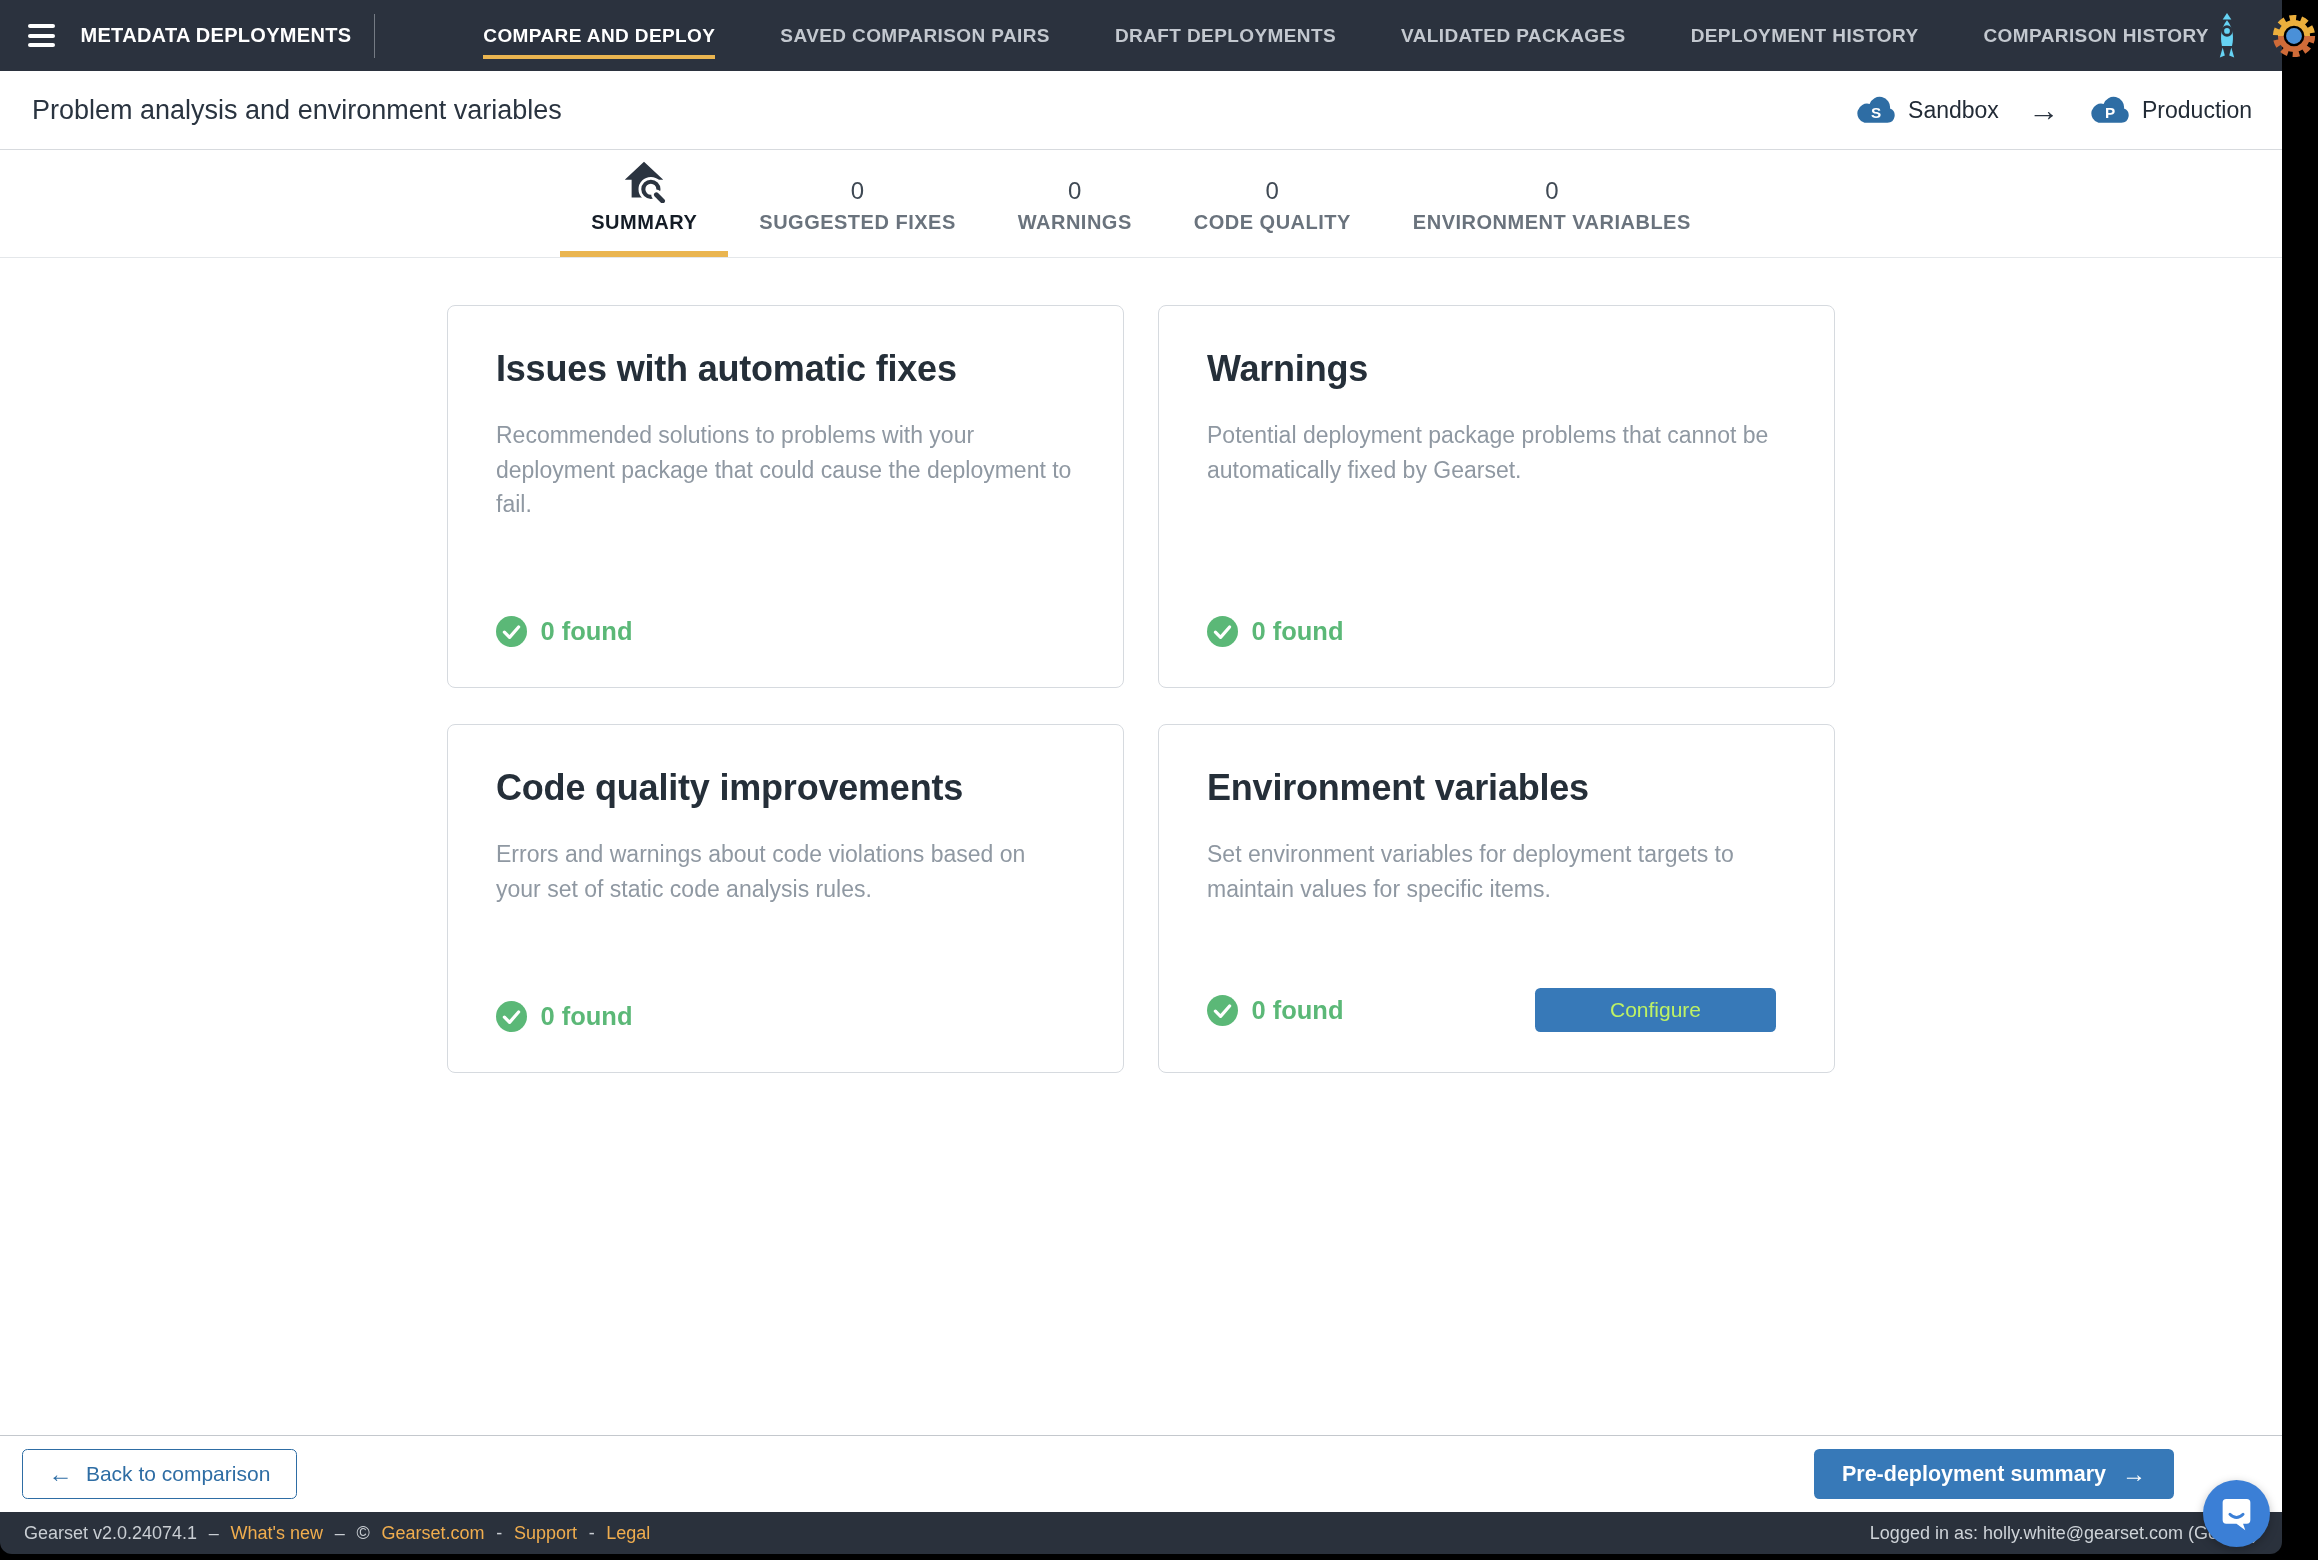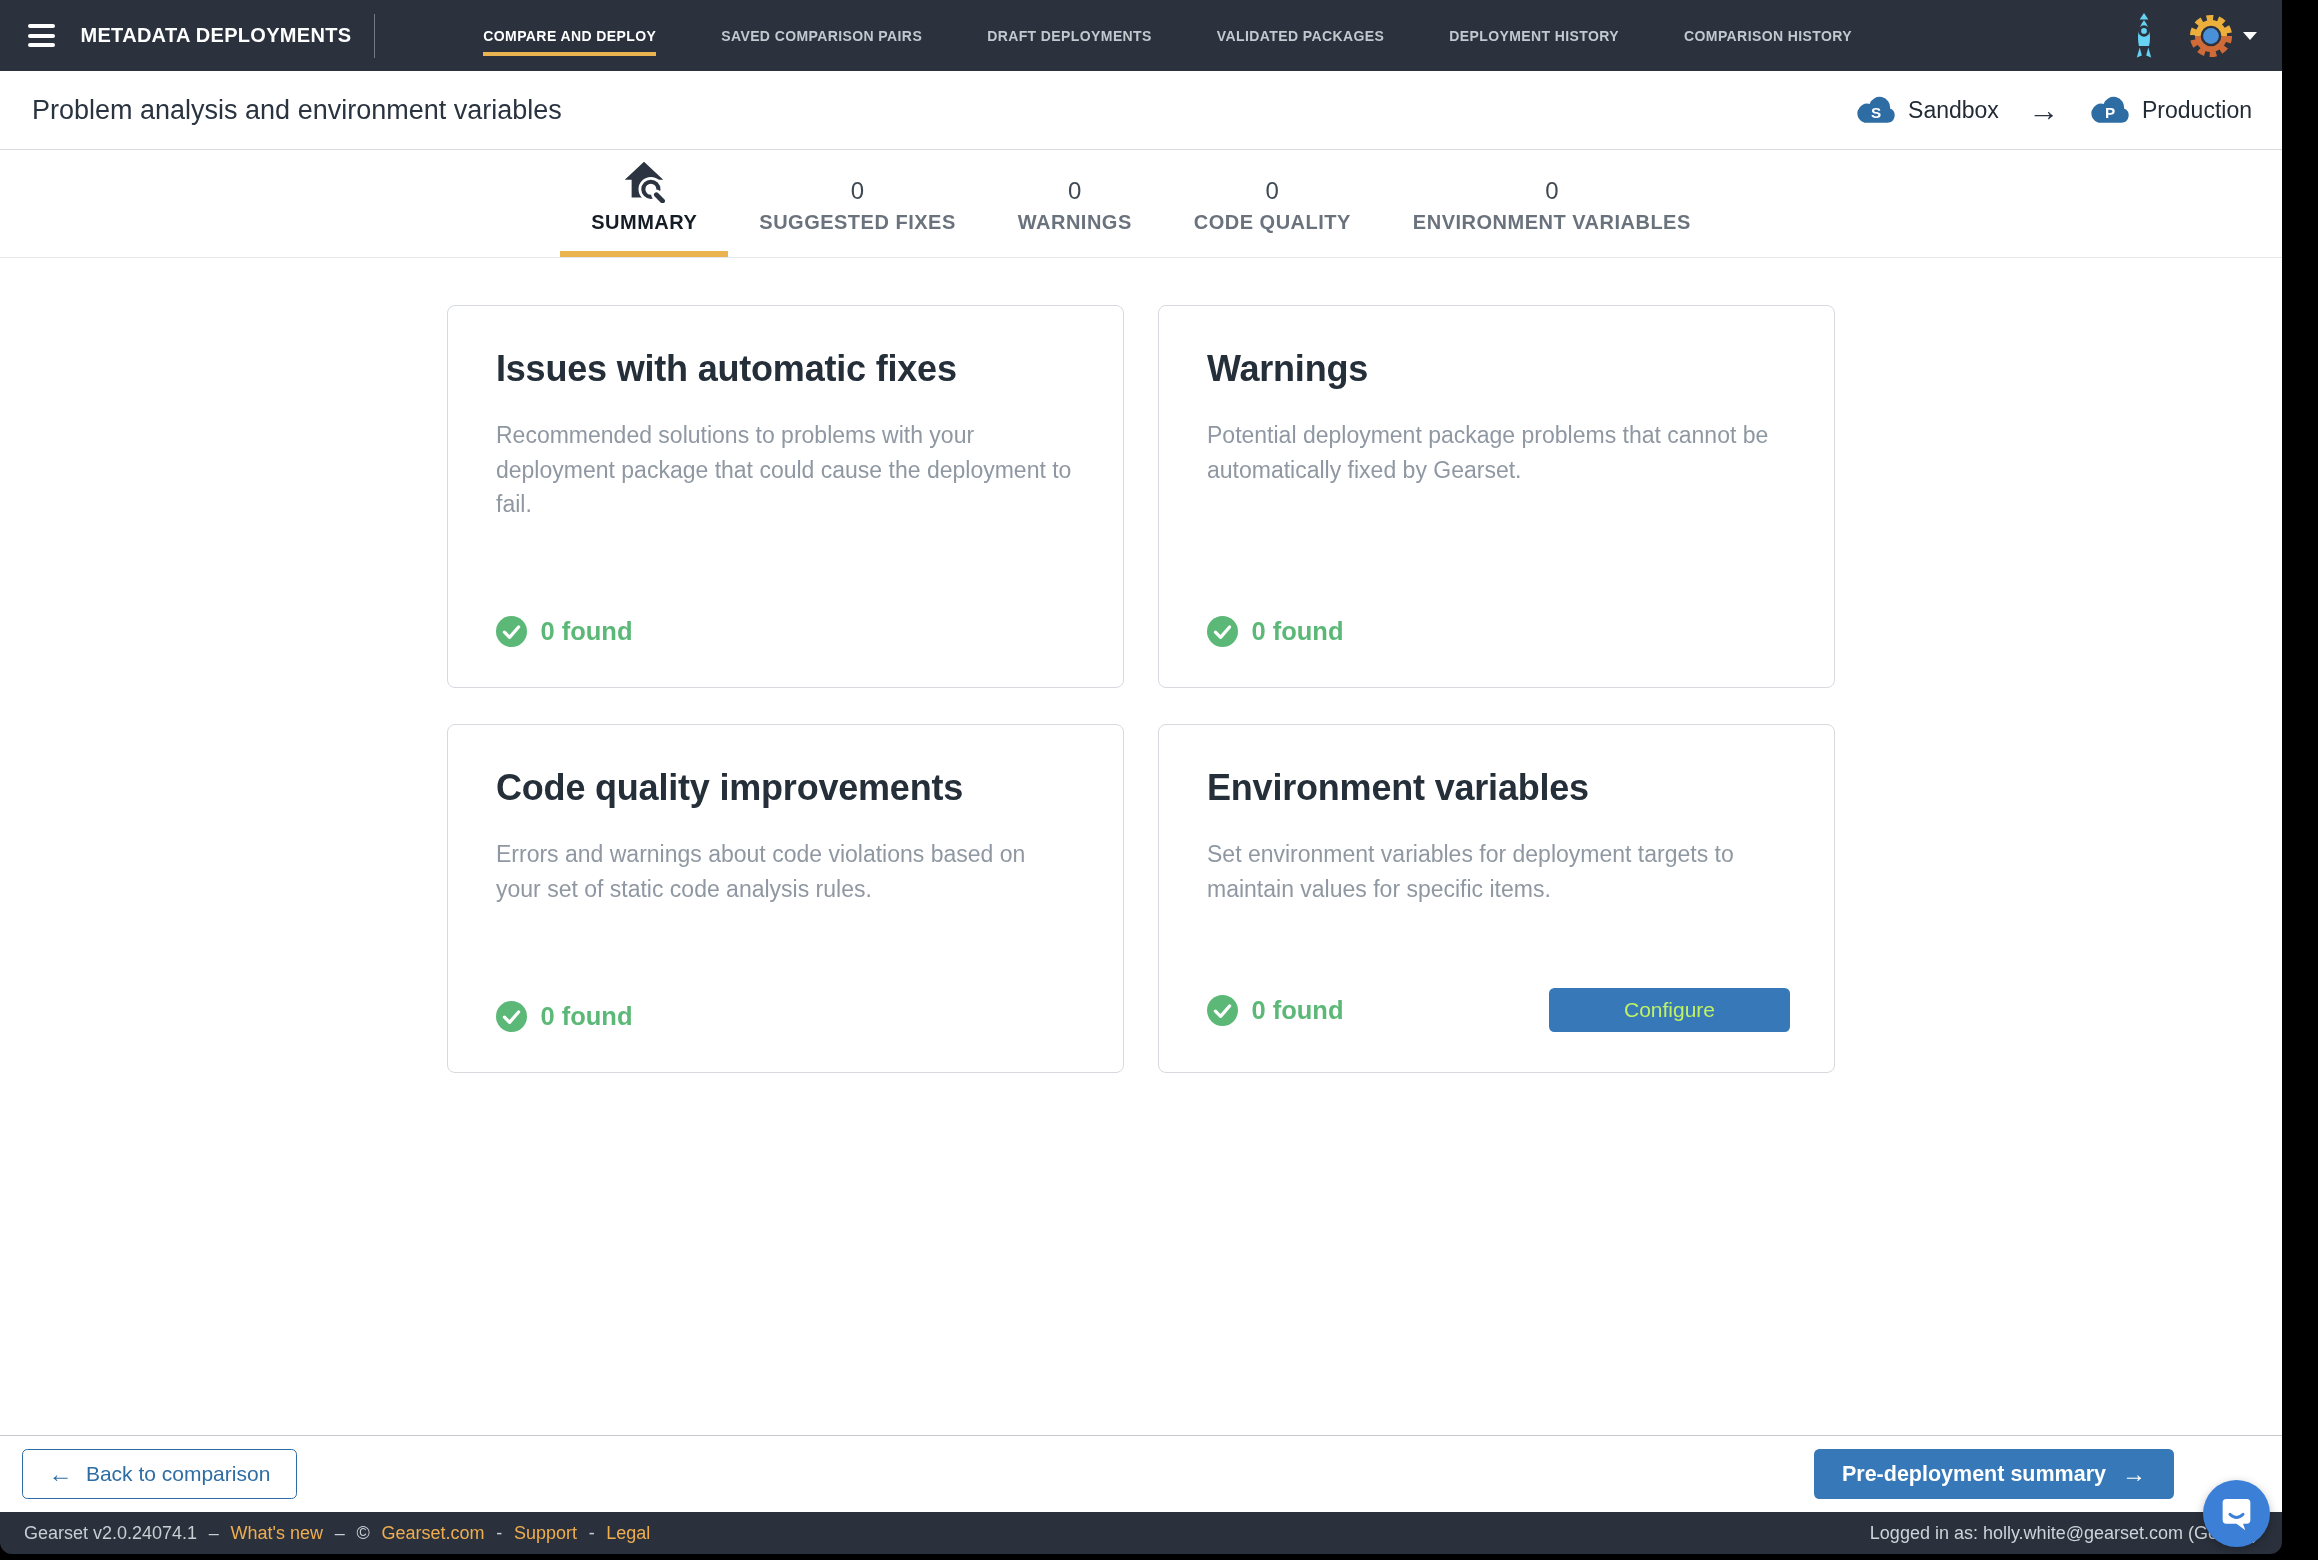--- a/index.html
+++ b/index.html
@@ -19,21 +19,21 @@
   .app{width:2282px;height:1561px;position:relative;background:#000;display:flex;flex-direction:column;}
 
   
   .nav{height:71px;background:var(--nav-bg,#2b323e);display:flex;align-items:center;flex:0 0 auto;color:#fff;}
   .nav-left{display:flex;align-items:center;width:374px;flex:0 0 auto;padding-left:28px;}
   .hamburger{width:27px;height:23px;display:flex;flex-direction:column;justify-content:space-between;cursor:pointer;flex:0 0 auto;}
   .hamburger span{display:block;height:4px;border-radius:2px;background:#fff;}
   .brand{margin-left:25.5px;font-size:20px;font-weight:700;letter-spacing:0.3px;white-space:nowrap;}
   .nav-divider{width:1.3px;height:44px;background:#757b84;flex:0 0 auto;}
   .nav-menu{display:flex;align-items:center;margin-left:108px;gap:65px;flex:1 1 auto;}
-  .nav-item{font-size:14px;font-weight:600;letter-spacing:0.4px;color:#c3c8cf;white-space:nowrap;cursor:pointer;text-align:center;}
+  .nav-item{font-size:19px;font-weight:600;letter-spacing:0.4px;color:#c3c8cf;white-space:nowrap;cursor:pointer;text-align:center;}
   .nav-item.active{color:#fff;font-weight:700;border-bottom:4.7px solid var(--accent-yellow,#eab550);padding-bottom:8px;margin-bottom:-12.8px;}
   .nav-right{display:flex;align-items:center;gap:27px;padding-right:25.5px;flex:0 0 auto;}
   .rocket{width:36px;height:46px;cursor:pointer;}
   .account{display:flex;align-items:center;gap:9.4px;cursor:pointer;}
   .avatar{width:44px;height:44px;}
   .caret{width:0;height:0;border-left:7.4px solid transparent;border-right:7.4px solid transparent;border-top:8.7px solid #fff;}
 
   
   .page-header{height:79px;background:#fff;border-bottom:1.3px solid #d7dade;display:flex;align-items:center;justify-content:space-between;padding:0 30px 0 32px;flex:0 0 auto;}
   .page-title{font-size:27px;font-weight:500;color:#2a3440;}
@@ -51,21 +51,21 @@
   .tab.active .tab-label{color:#141c26;}
   .tab.active .tab-underline{position:absolute;left:0;right:0;bottom:0;height:6px;background:var(--accent-yellow,#eab550);}
   .summary-icon{width:44px;height:44px;}
 
   
   .content{flex:1 1 auto;background:#fff;overflow:hidden;}
   .cards{display:grid;grid-template-columns:repeat(2,677px);grid-template-rows:383px 349px;column-gap:34px;row-gap:36px;justify-content:center;margin-top:47px;}
   .card{border:1.3px solid #d6dadf;border-radius:8px;background:#fff;position:relative;padding:42px 48px;}
   .card-title{font-size:36px;font-weight:600;color:#252f39;letter-spacing:-0.2px;}
   .card-desc{margin-top:28px;font-size:23px;line-height:1.5;color:#8f98a2;}
-  .card-foot{position:absolute;left:48px;right:44px;bottom:40px;display:flex;align-items:center;justify-content:space-between;margin-top:36px;}
+  .card-foot{position:absolute;left:48px;right:58px;bottom:40px;display:flex;align-items:center;justify-content:space-between;margin-top:36px;}
   .found{display:flex;align-items:center;gap:13.4px;}
   .check-icon{width:31px;height:31px;flex:0 0 auto;}
   .found-label{font-size:25.5px;font-weight:700;color:var(--success-green,#5bb877);}
   .btn-configure{height:44px;min-width:241px;background:var(--primary-blue,#3779b8);color:#bef264;font-size:21px;border:none;border-radius:5.4px;cursor:pointer;font-family:inherit;}
 
   
   .bottom-bar{height:77px;background:#fff;border-top:1.3px solid #c4c8cd;display:flex;align-items:center;justify-content:space-between;padding:0 22px;flex:0 0 auto;position:relative;}
   .btn-back{height:50px;display:flex;align-items:center;gap:13.4px;padding:0 25.5px;background:#fff;border:1.3px solid var(--outline-blue,#2e6da4);border-radius:5.4px;color:var(--outline-blue,#2e6da4);font-size:21px;cursor:pointer;font-family:inherit;}
   .btn-next{height:50px;display:flex;align-items:center;gap:16px;padding:0 28px;margin-right:86px;background:var(--primary-blue,#3779b8);border:none;border-radius:5.4px;color:#fff;font-size:21.5px;font-weight:600;cursor:pointer;font-family:inherit;}
   .btn-arrow{font-size:24px;line-height:1;font-weight:400;}

